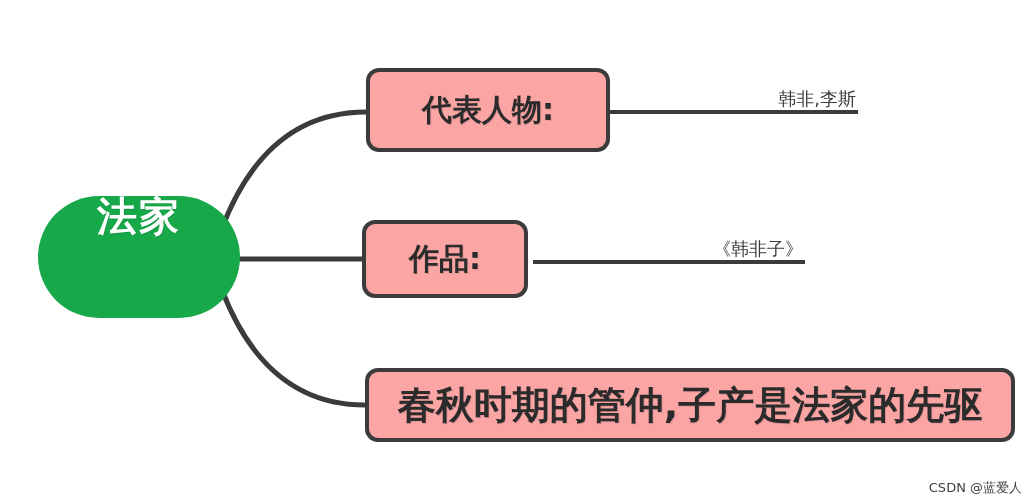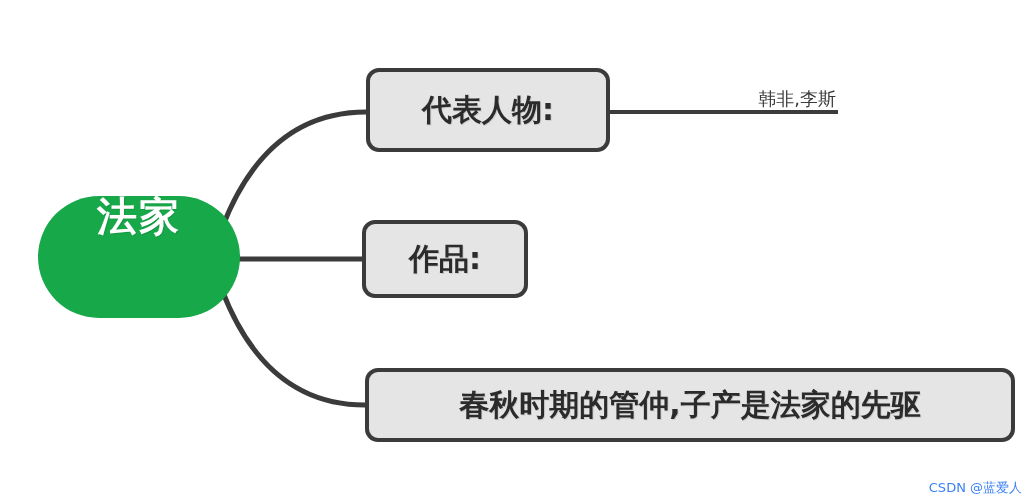--- a/index.html
+++ b/index.html
@@ -47,21 +47,21 @@
     font-weight: bold;
     letter-spacing: 2px;
     line-height: 1;
     white-space: nowrap;
     text-shadow: 1px 1px 0 rgba(0,0,0,0.10);
   }
   
   .topic-box {
     position: absolute;
     box-sizing: border-box;
-    background: #e5e5e5;
+    background: #fca5a5;
     border: 4px solid #3b3b3b;
     border-radius: 13px;
     display: flex;
     align-items: center;
     justify-content: center;
   }
   .topic-box .topic-label {
     color: #2b2b2b;
     font-weight: bold;
     line-height: 1;
@@ -83,25 +83,26 @@
     height: 78px;
   }
   #box-works .topic-label { font-size: 30px; }
 
   #box-precursors {
     left: 365px;
     top: 368px;
     width: 650px;
     height: 74px;
   }
-  #box-precursors .topic-label { font-size: 30px; }
+  #box-precursors .topic-label { font-size: 38px; }
 
   
   .leaf {
     position: absolute;
+    padding-left: 20px;
   }
   .leaf .leaf-text {
     position: absolute;
     bottom: 6px;
     color: #3a3a3a;
     font-size: 18px;
     font-weight: normal;
     line-height: 1;
     white-space: nowrap;
   }
@@ -127,21 +128,21 @@
     width: 252px;
     height: 38px;
   }
   #leaf-works .leaf-text { right: 2px; }
 
   
   #watermark {
     position: absolute;
     right: 14px;
     bottom: 10px;
-    color: #3b82f6;
+    color: #404040;
     font-size: 13px;
     line-height: 1;
     white-space: nowrap;
   }
 </style>
 </head>
 <body>
 
 <div id="canvas">
 
@@ -162,20 +163,24 @@
     <span class="topic-label">代表人物:</span>
   </div>
   <div class="leaf" id="leaf-representatives">
     <span class="leaf-text">韩非,李斯</span>
     <span class="leaf-rule"></span>
   </div>
 
   <div class="topic-box" id="box-works">
     <span class="topic-label">作品:</span>
   </div>
+  <div class="leaf" id="leaf-works">
+    <span class="leaf-text">《韩非子》</span>
+    <span class="leaf-rule"></span>
+  </div>
 
   <div class="topic-box" id="box-precursors">
     <span class="topic-label">春秋时期的管仲,子产是法家的先驱</span>
   </div>
 
   <div id="watermark">CSDN @蓝爱人</div>
 
 </div>
 
 </body></html>

